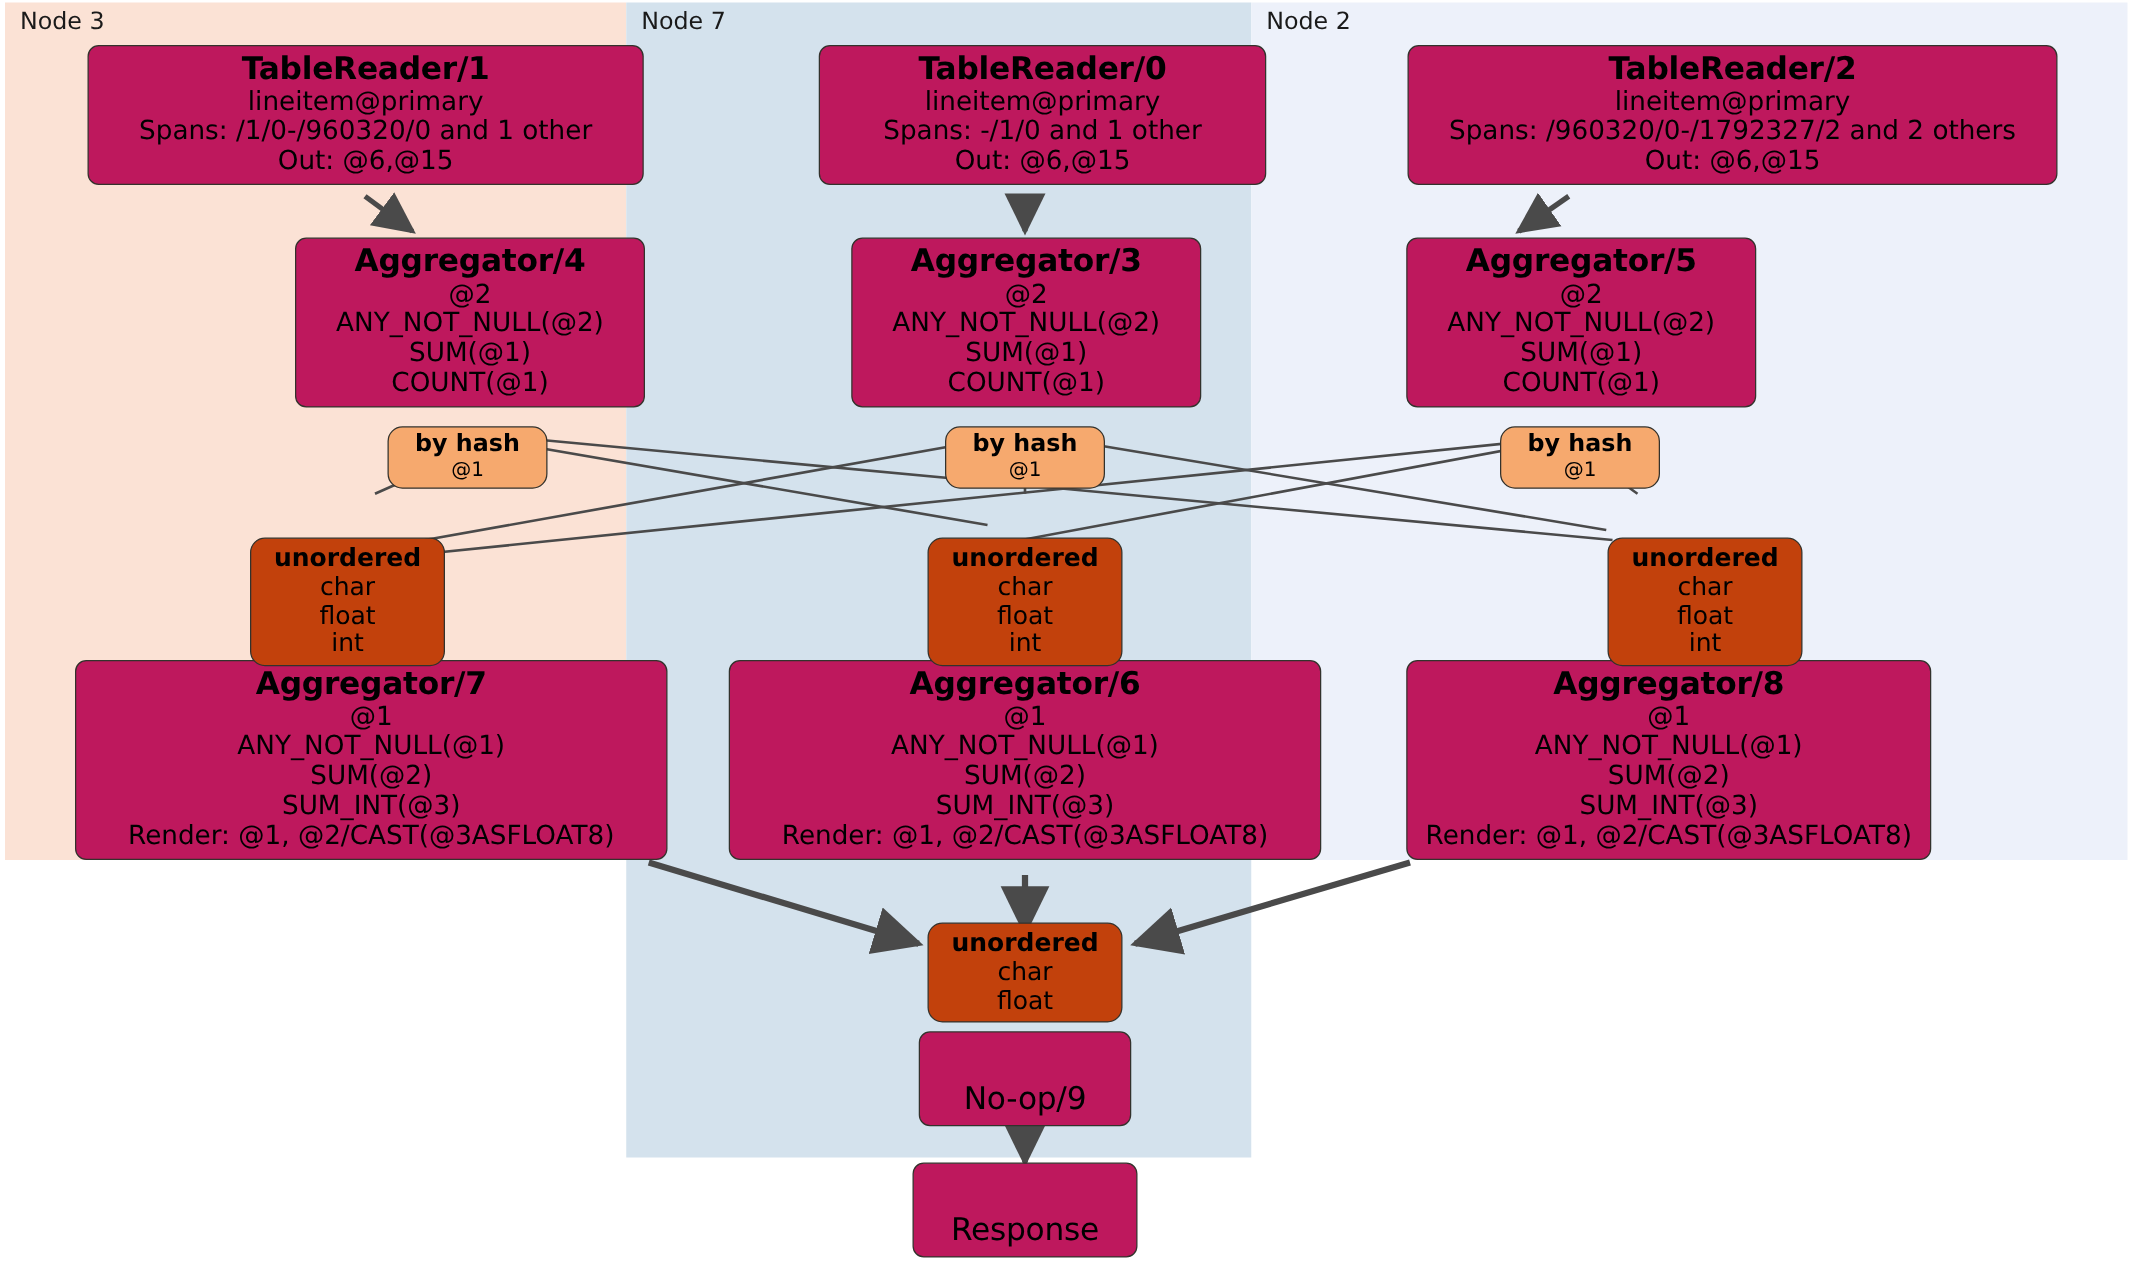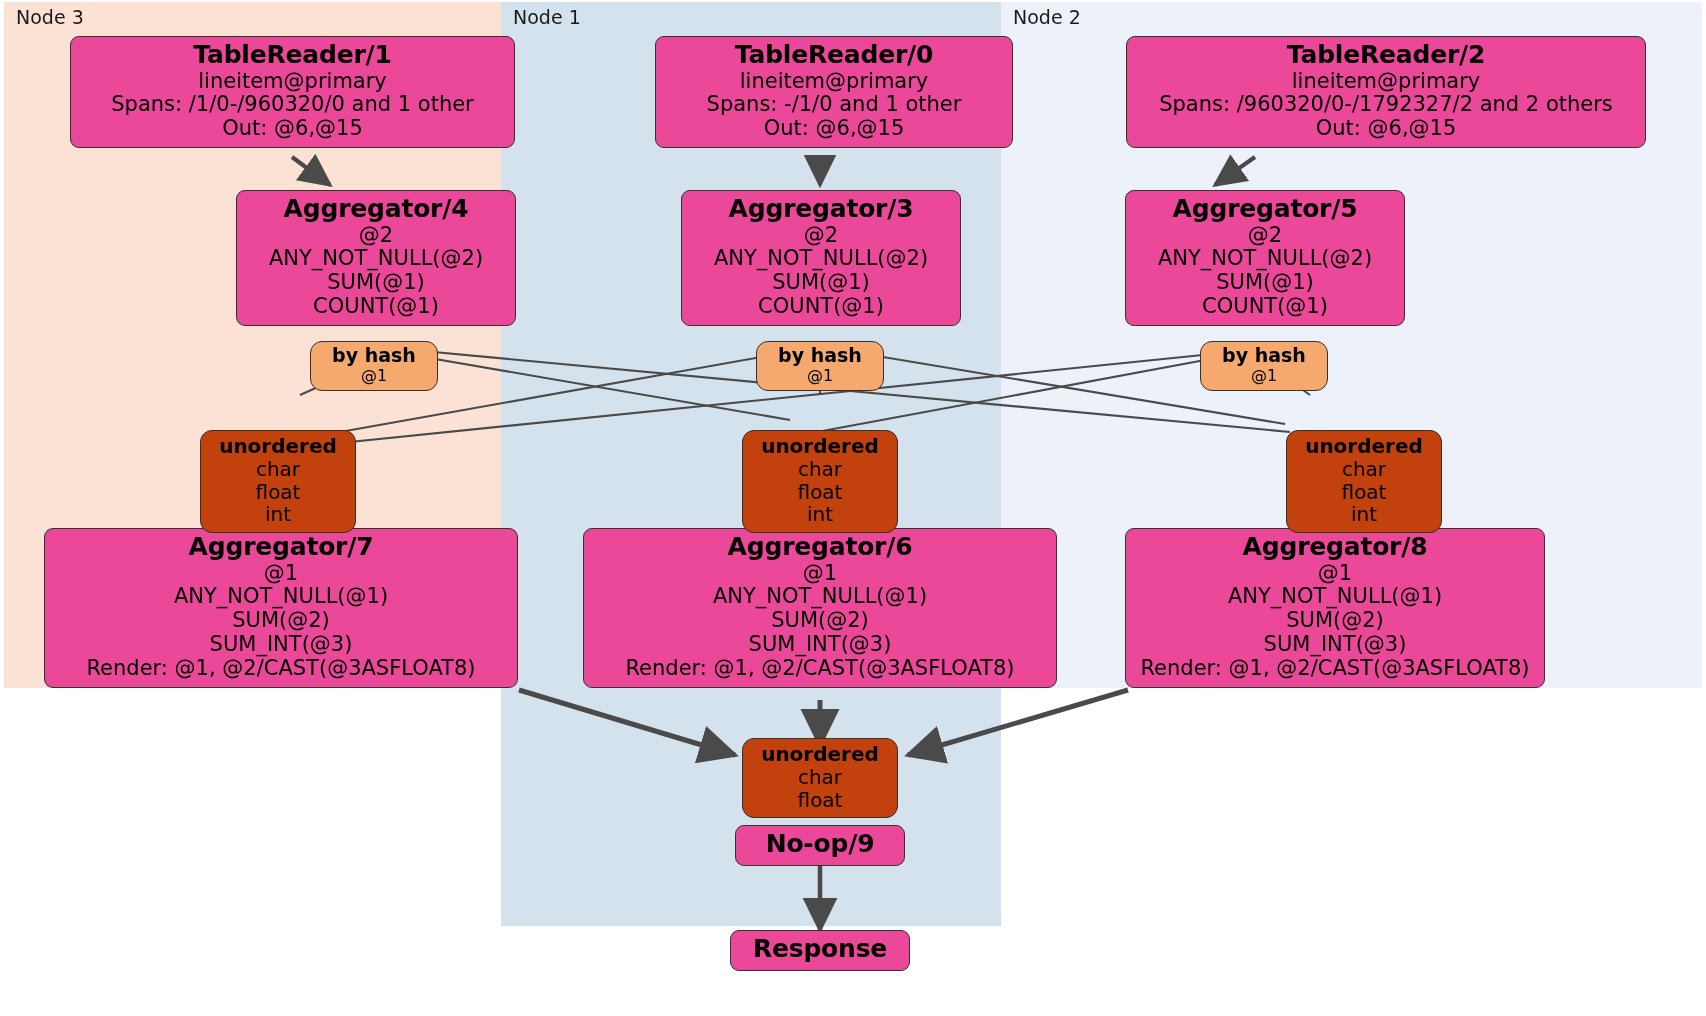--- a/index.html
+++ b/index.html
@@ -47,21 +47,21 @@
   }
 
   
   .box {
     position: absolute;
     box-sizing: border-box;
     text-align: center;
     line-height: 1.14;
   }
   .proc {
-    background: #ec4899;
+    background: #be185d;
     border: 1.6px solid #33322c;
     border-radius: 9px;
     padding: 4px 10px 6px 10px;
   }
   .proc .title {
     font-weight: bold;
     font-size: 25px;
     color: #000;
     letter-spacing: -0.2px;
     white-space: nowrap;
@@ -99,37 +99,38 @@
     font-size: 20px;
     color: #000;
     white-space: nowrap;
   }
   .sync .sline {
     font-size: 20px;
     color: #000;
     white-space: nowrap;
   }
   .simple .title {
-    font-weight: bold;
+    font-weight: normal;
     font-size: 25px;
+    margin-top: 35px;
   }
   .z-low  { z-index: 2; }
   .z-high { z-index: 4; }
   .z-top  { z-index: 5; }
 </style>
 </head>
 <body>
 
 <div id="canvas">
 
   <div class="panel" id="panel-node3">
     <div class="panel-label">Node 3</div>
   </div>
   <div class="panel" id="panel-node1">
-    <div class="panel-label">Node 1</div>
+    <div class="panel-label">Node 7</div>
   </div>
   <div class="panel" id="panel-node2">
     <div class="panel-label">Node 2</div>
   </div>
 
   <svg id="edges" viewBox="0 0 1706 1016">
     <defs>
       <marker id="arrowThick" markerWidth="9" markerHeight="9" refX="7.2" refY="4.5" orient="auto" markerUnits="strokeWidth">
         <path d="M0,0.6 L8,4.5 L0,8.4 z" fill="#4a4a4a"></path>
       </marker>
@@ -253,21 +254,21 @@
     <div class="sline">int</div>
   </div>
 
   <div class="box sync z-top" style="left:1286px; top:430px; width:156px;">
     <div class="stitle">unordered</div>
     <div class="sline">char</div>
     <div class="sline">float</div>
     <div class="sline">int</div>
   </div>
 
-  <div class="box proc z-high" style="left:44px; top:528px; width:474px;">
+  <div class="box proc z-high" style="left:60px; top:528px; width:474px;">
     <div class="title">Aggregator/7</div>
     <div class="line">@1</div>
     <div class="line">ANY_NOT_NULL(@1)</div>
     <div class="line">SUM(@2)</div>
     <div class="line">SUM_INT(@3)</div>
     <div class="line">Render: @1, @2/CAST(@3ASFLOAT8)</div>
   </div>
 
   <div class="box proc z-high" style="left:583px; top:528px; width:474px;">
     <div class="title">Aggregator/6</div>

